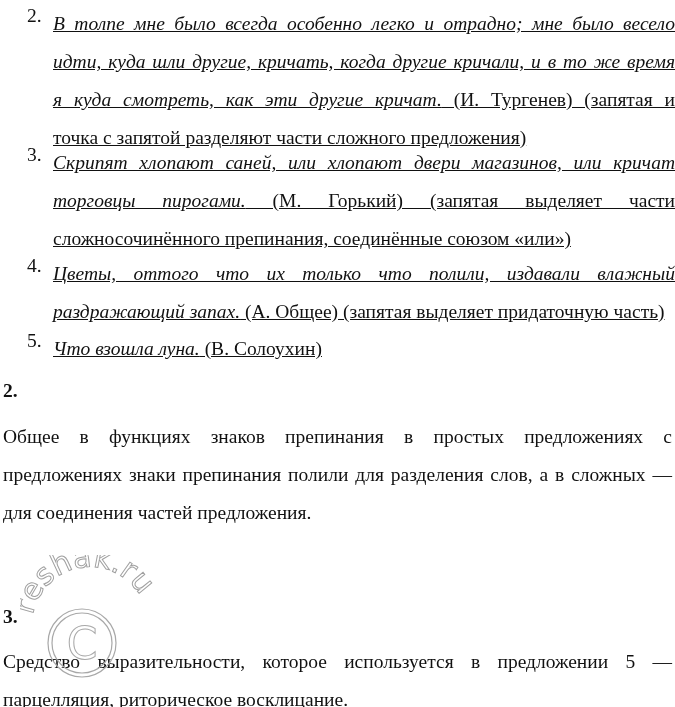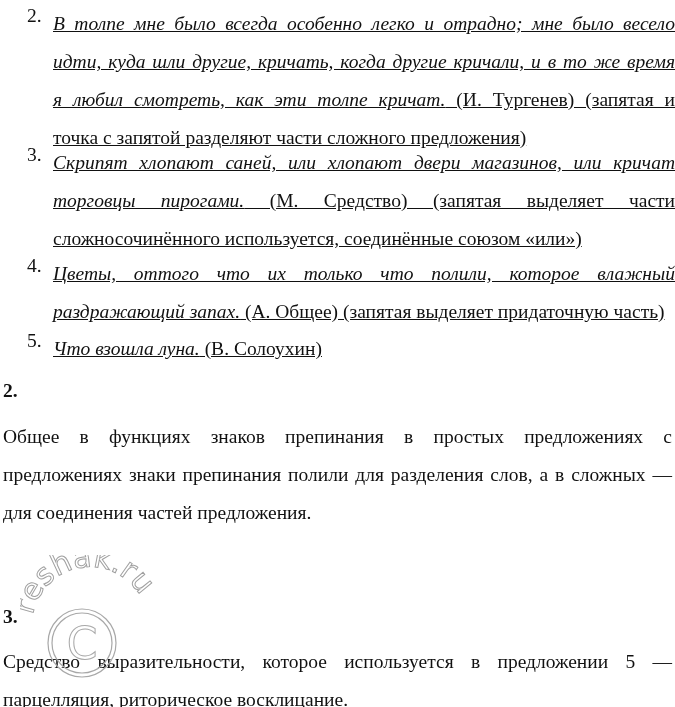--- a/index.html
+++ b/index.html
@@ -77,38 +77,38 @@
 </head>
 <body>
 
 <div class="page">
 
   <div class="list-item" style="top:5px;">
     <span class="list-num">2.</span>
     <div class="list-body">
       <span class="line"><span class="it">В толпе мне было всегда особенно легко и отрадно; мне было весело</span></span>
       <span class="line"><span class="it">идти, куда шли другие, кричать, когда другие кричали, и в то же время</span></span>
-      <span class="line"><span class="it">я любил смотреть, как эти толпе кричат.</span><span> (И. Тургенев) (запятая и</span></span>
+      <span class="line"><span class="it">я куда смотреть, как эти другие кричат.</span><span> (И. Тургенев) (запятая и</span></span>
       <span class="line last"><span>точка с запятой разделяют части сложного предложения)</span></span>
     </div>
   </div>
 
   <div class="list-item" style="top:144px;">
     <span class="list-num">3.</span>
     <div class="list-body">
       <span class="line"><span class="it">Скрипят хлопают саней, или хлопают двери магазинов, или кричат</span></span>
-      <span class="line"><span class="it">торговцы пирогами.</span><span> (М. Средство) (запятая выделяет части</span></span>
-      <span class="line last"><span>сложносочинённого используется, соединённые союзом «или»)</span></span>
+      <span class="line"><span class="it">торговцы пирогами.</span><span> (М. Горький) (запятая выделяет части</span></span>
+      <span class="line last"><span>сложносочинённого препинания, соединённые союзом «или»)</span></span>
     </div>
   </div>
 
   <div class="list-item" style="top:255px;">
     <span class="list-num">4.</span>
     <div class="list-body">
-      <span class="line"><span class="it">Цветы, оттого что их только что полили, которое влажный</span></span>
+      <span class="line"><span class="it">Цветы, оттого что их только что полили, издавали влажный</span></span>
       <span class="line last"><span class="it">раздражающий запах.</span><span> (А. Общее) (запятая выделяет придаточную часть)</span></span>
     </div>
   </div>
 
   <div class="list-item" style="top:330px;">
     <span class="list-num">5.</span>
     <div class="list-body">
       <span class="line last"><span class="it">Что взошла луна.</span><span> (В. Солоухин)</span></span>
     </div>
   </div>

